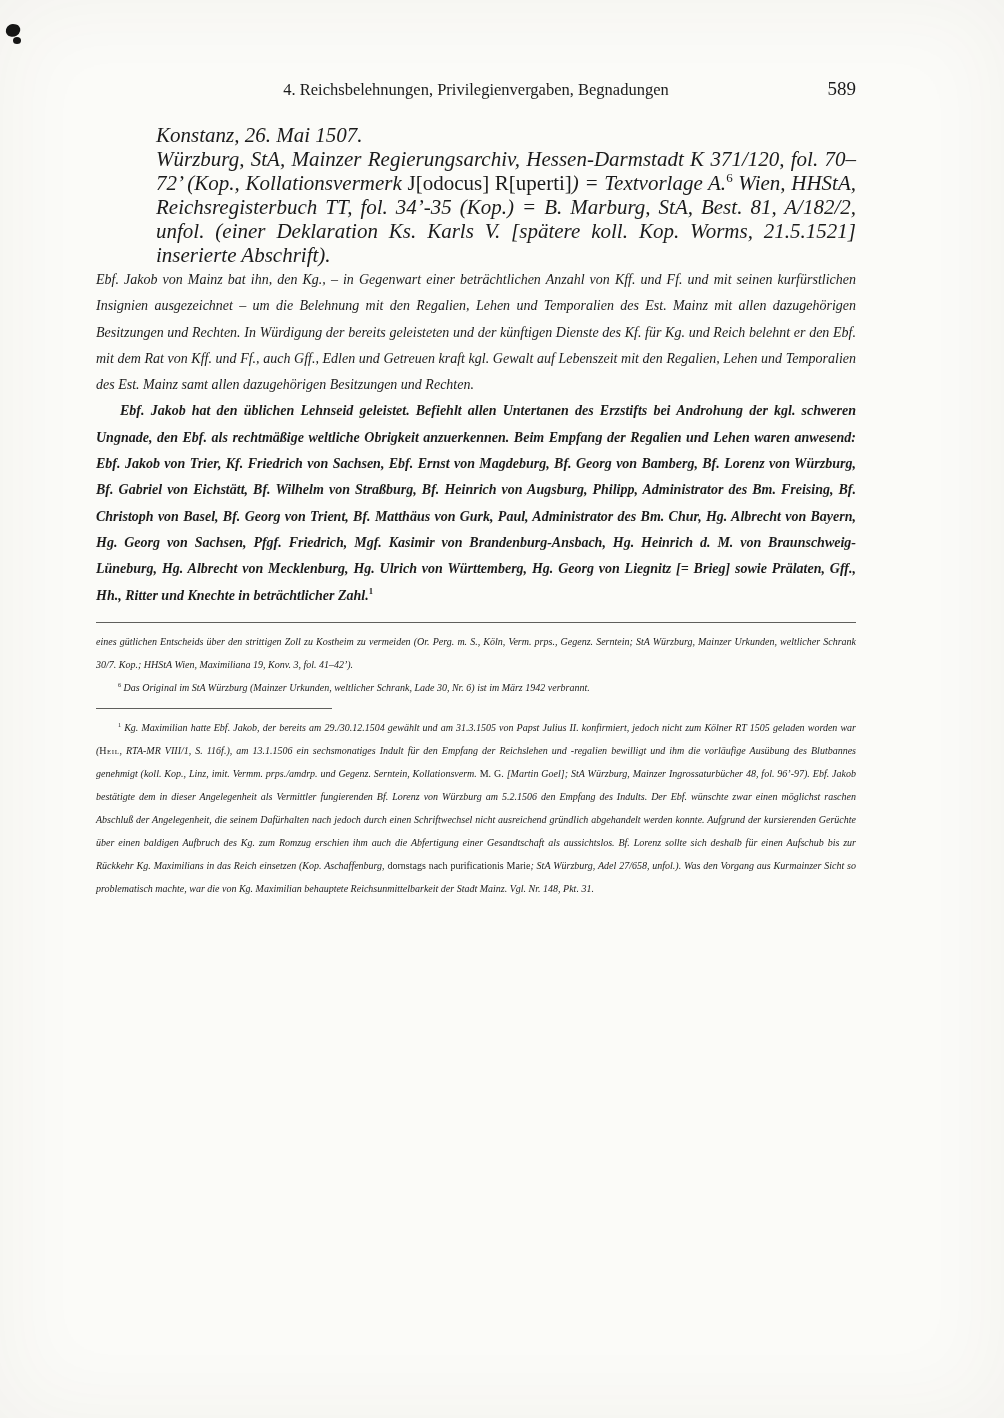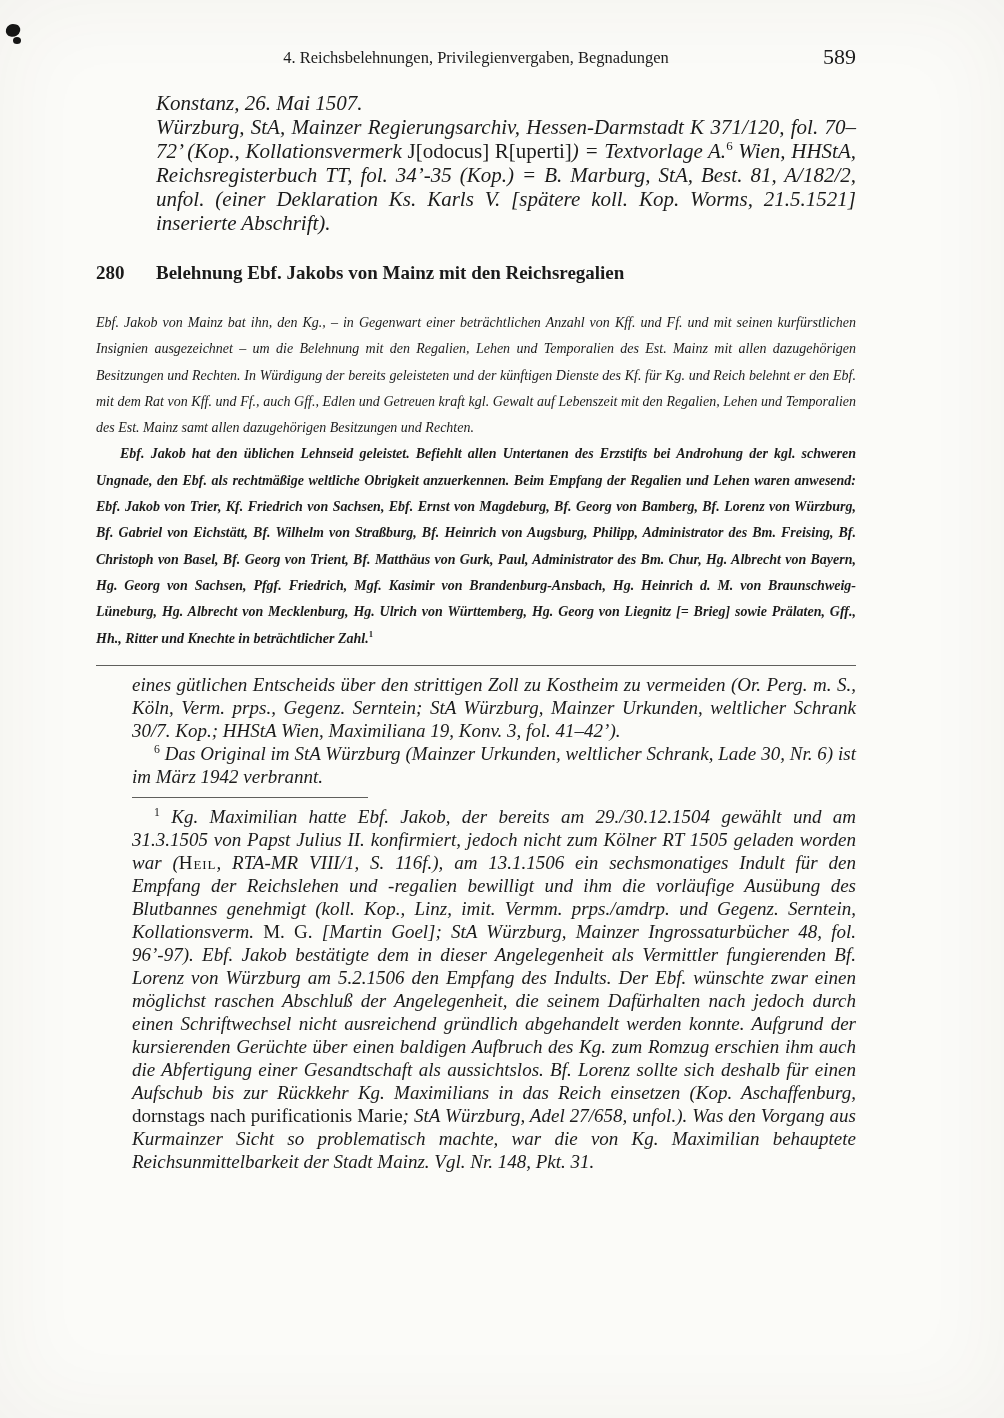--- a/index.html
+++ b/index.html
@@ -12,21 +12,21 @@
     width: 1004px;
     background: var(--paper);
     color: var(--ink);
     font-family: "Liberation Serif", "DejaVu Serif", serif;
   }
   .page {
     position: relative;
     width: 1004px;
     height: 1418px;
     box-sizing: border-box;
-    padding: 48px 148px 40px 96px;
+    padding: 80px 148px 40px 96px;
     overflow: hidden;
     background: var(--paper);
     box-shadow: inset 0 0 90px rgba(70, 60, 35, 0.05);
   }
   .artifact {
     position: absolute;
     background: #161616;
   }
   .a1 { left: 6px;  top: 24px; width: 14px; height: 13px; border-radius: 55% 40% 60% 45%; transform: rotate(14deg); }
   .a2 { left: 13px; top: 37px; width: 8px;  height: 7px;  border-radius: 50%; }
@@ -35,21 +35,21 @@
     position: relative;
     text-align: center;
     font-size: 16.5px;
     line-height: 20px;
     margin-bottom: 23px;
   }
   .rh-page {
     position: absolute;
     right: 0;
     top: -1px;
-    font-size: 22px;
+    font-size: 19px;
   }
 
   .source-block {
     margin-left: 60px;
     font-style: italic;
     font-size: 21px;
     line-height: 24px;
     text-align: justify;
   }
   .src-dateline { margin: 0; }
@@ -80,25 +80,24 @@
     line-height: 24px;
   }
 
   .fn-rule-full {
     border: none;
     border-top: 1px solid var(--rule);
     margin: 13px 0 7px 0;
   }
   .footnotes {
     font-style: italic;
-    font-size: 19px;
+    font-size: 10px;
     line-height: 23px;
     text-align: justify;
     hyphens: auto;
-    margin-left: 36px;
   }
   .fn-par { margin: 0; }
   .fn-par.indent { text-indent: 22px; }
   .fn-rule-short {
     border: none;
     border-top: 1px solid var(--rule);
     width: 236px;
     margin: 9px 0 7px 0;
   }
 
@@ -122,24 +121,20 @@
   <header class="running-head">
     <span class="rh-title">4. Reichsbelehnungen, Privilegienvergaben, Begnadungen</span>
     <span class="rh-page">589</span>
   </header>
 
   <section class="source-block">
     <p class="src-dateline">Konstanz, 26. Mai 1507.</p>
     <p class="src-text"><span>Würzburg, StA, Mainzer Regierungsarchiv, Hessen-Darmstadt K 371/120, fol. 70–72’ (Kop., Kollationsvermerk </span><span class="seg-roman">J[odocus] R[uperti]</span><span>) = Textvorlage A.</span><sup>6</sup><span> Wien, HHStA, Reichsregisterbuch TT, fol. 34’-35 (Kop.) = B. Marburg, StA, Best. 81, A/182/2, unfol. (einer Deklaration Ks. Karls V. [spätere koll. Kop. Worms, 21.5.1521] inserierte Abschrift).</span></p>
   </section>
 
-  <h2 class="entry-heading">
-    <span class="entry-number">280</span>
-    <span class="entry-title">Belehnung Ebf. Jakobs von Mainz mit den Reichsregalien</span>
-  </h2>
 
   <section class="body-text">
     <p class="body-par">Ebf. Jakob von Mainz bat ihn, den Kg., – in Gegenwart einer beträchtlichen Anzahl von Kff. und Ff. und mit seinen kurfürstlichen Insignien ausgezeichnet – um die Belehnung mit den Regalien, Lehen und Temporalien des Est. Mainz mit allen dazugehörigen Besitzungen und Rechten. In Würdigung der bereits geleisteten und der künftigen Dienste des Kf. für Kg. und Reich belehnt er den Ebf. mit dem Rat von Kff. und Ff., auch Gff., Edlen und Getreuen kraft kgl. Gewalt auf Lebenszeit mit den Regalien, Lehen und Temporalien des Est. Mainz samt allen dazugehörigen Besitzungen und Rechten.</p>
     <p class="body-par indent"><span>Ebf. Jakob hat den üblichen Lehnseid geleistet. Befiehlt allen Untertanen des Erzstifts bei Androhung der kgl. schweren Ungnade, den Ebf. als rechtmäßige weltliche Obrigkeit anzuerkennen. Beim Empfang der Regalien und Lehen waren anwesend: Ebf. Jakob von Trier, Kf. Friedrich von Sachsen, Ebf. Ernst von Magdeburg, Bf. Georg von Bamberg, Bf. Lorenz von Würzburg, Bf. Gabriel von Eichstätt, Bf. Wilhelm von Straßburg, Bf. Heinrich von Augsburg, Philipp, Administrator des Bm. Freising, Bf. Christoph von Basel, Bf. Georg von Trient, Bf. Matthäus von Gurk, Paul, Administrator des Bm. Chur, Hg. Albrecht von Bayern, Hg. Georg von Sachsen, Pfgf. Friedrich, Mgf. Kasimir von Brandenburg-Ansbach, Hg. Heinrich d. M. von Braunschweig-Lüneburg, Hg. Albrecht von Mecklenburg, Hg. Ulrich von Württemberg, Hg. Georg von Liegnitz [= Brieg] sowie Prälaten, Gff., Hh., Ritter und Knechte in beträchtlicher Zahl.</span><sup>1</sup></p>
   </section>
 
   <hr class="fn-rule-full">
 
   <section class="footnotes">
     <p class="fn-par">eines gütlichen Entscheids über den strittigen Zoll zu Kostheim zu vermeiden (Or. Perg. m. S., Köln, Verm. prps., Gegenz. Serntein; StA Würzburg, Mainzer Urkunden, weltlicher Schrank 30/7. Kop.; HHStA Wien, Maximiliana 19, Konv. 3, fol. 41–42’).</p>

